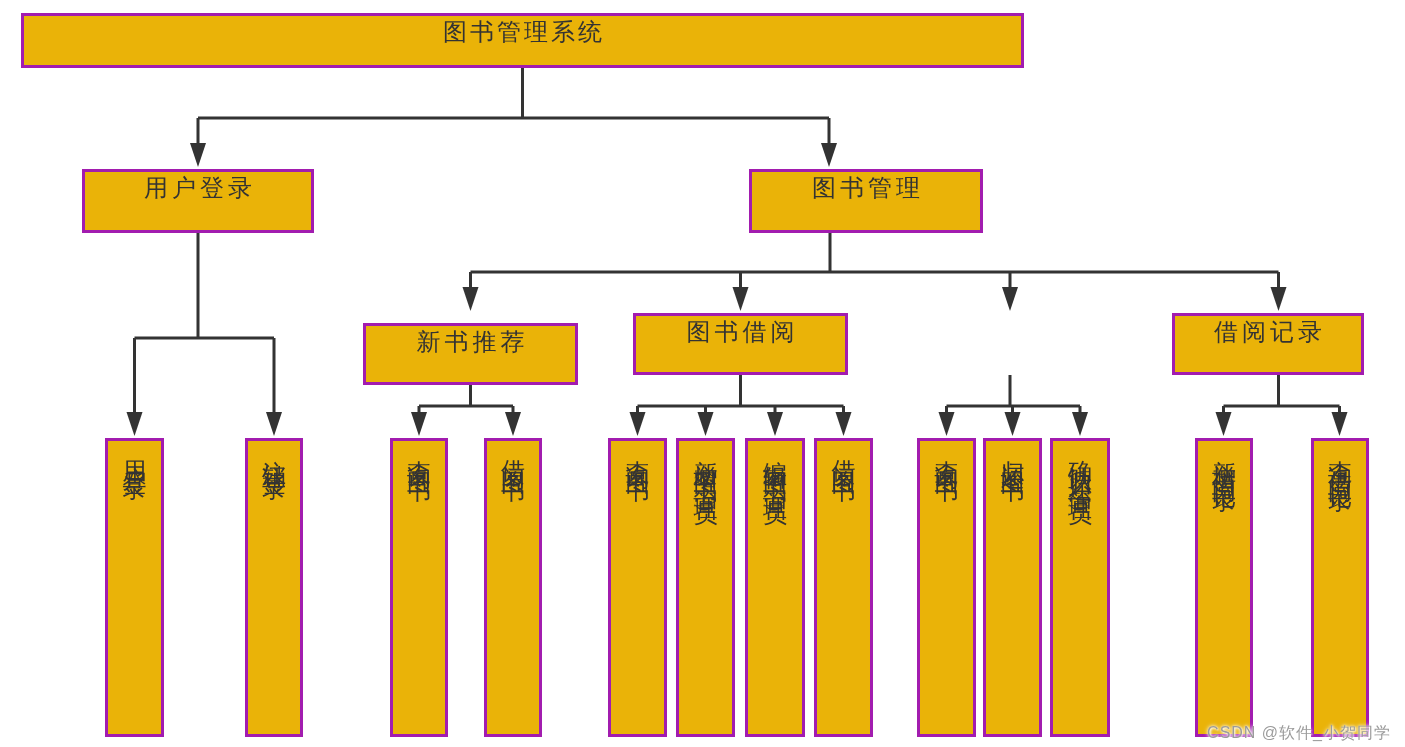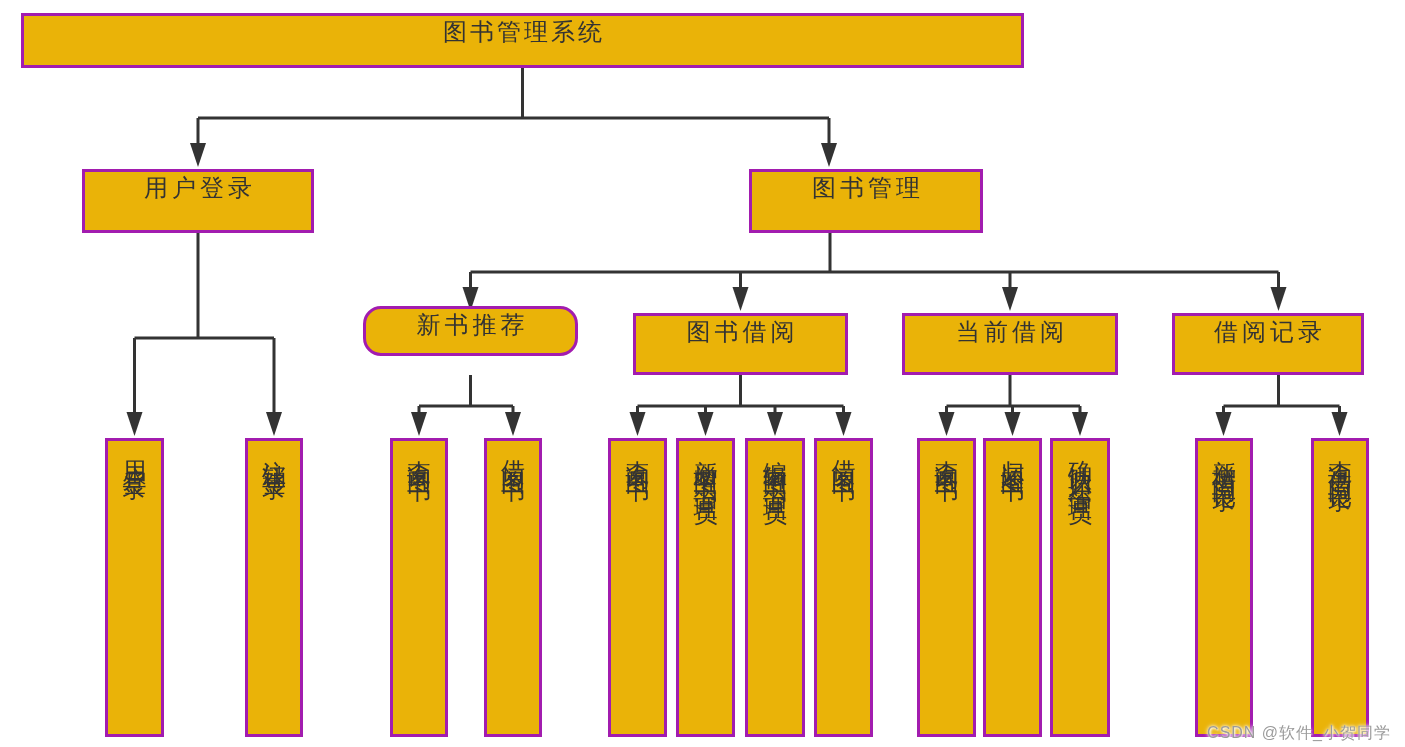--- a/index.html
+++ b/index.html
@@ -101,28 +101,25 @@
     <span class="h-label root-label">图书管理系统</span>
   </div>
 
   <div class="box" style="left:82px; top:169px; width:232px; height:64px;">
     <span class="h-label">用户登录</span>
   </div>
   <div class="box" style="left:713px; top:169px; width:234px; height:64px;margin-left:36px;">
     <span class="h-label">图书管理</span>
   </div>
 
-  <div class="box" style="left:363px; top:306px; width:215px; height:50px;border-radius:18px;">
+  <div class="box" style="left:363px; top:323px; width:215px; height:62px;">
     <span class="h-label">新书推荐</span>
   </div>
   <div class="box" style="left:633px; top:313px; width:215px; height:62px;">
     <span class="h-label">图书借阅</span>
-  </div>
-  <div class="box" style="left:902px; top:313px; width:216px; height:62px;">
-    <span class="h-label">当前借阅</span>
   </div>
   <div class="box" style="left:1172px; top:313px; width:192px; height:62px;">
     <span class="h-label">借阅记录</span>
   </div>
 
   <div class="box" style="left:105px; top:438px; width:59px; height:299px;">
     <span class="v-label">用户登录</span>
   </div>
   <div class="box" style="left:245px; top:438px; width:58px; height:299px;">
     <span class="v-label">注销登录</span>

